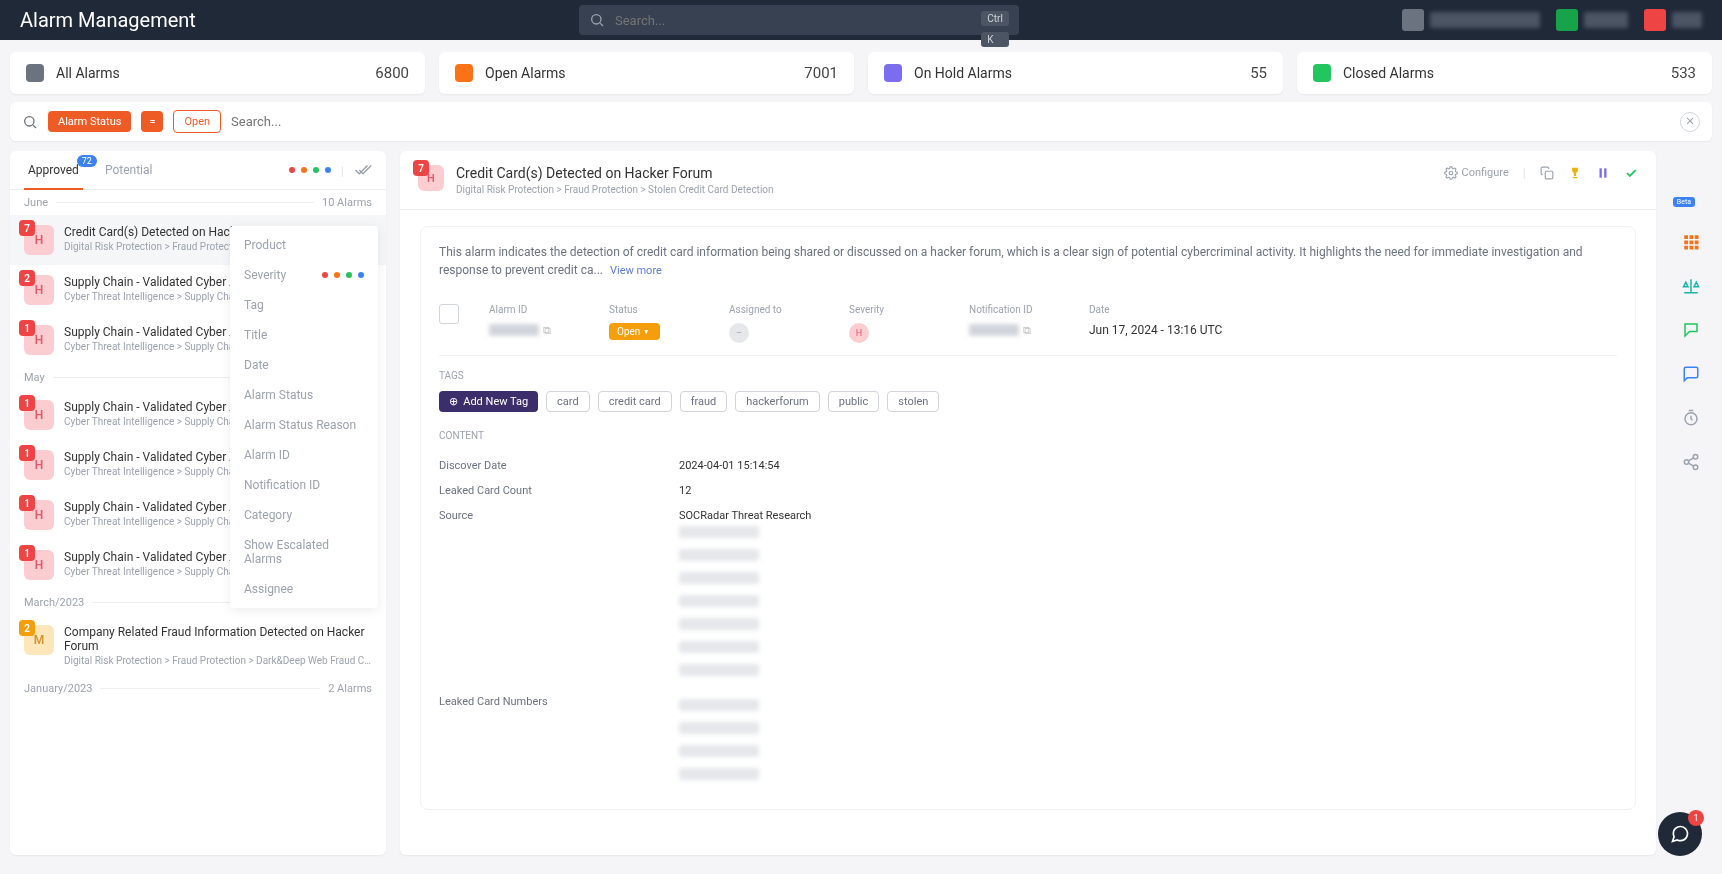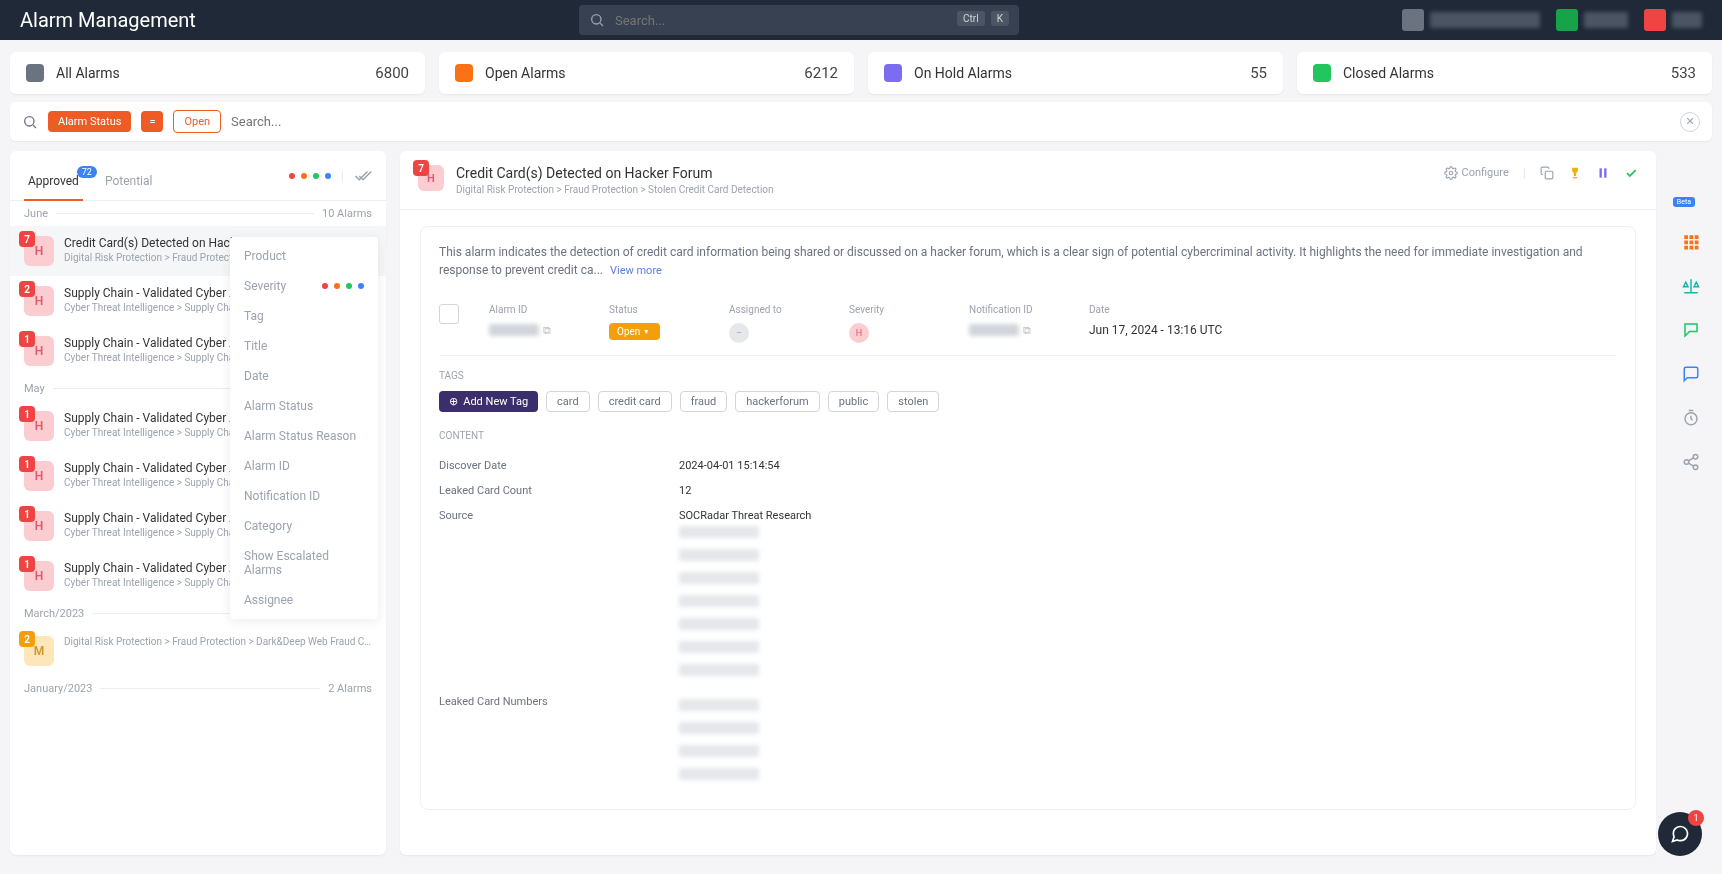--- a/index.html
+++ b/index.html
@@ -2,21 +2,21 @@
 <html><head>
 <meta charset="utf-8">
 <style>
 * { margin:0; padding:0; box-sizing:border-box; font-family:-apple-system,BlinkMacSystemFont,"Segoe UI",Roboto,sans-serif; }
 body { background:#f5f5f7; color:#333; font-size:13px; overflow:hidden;}
 .topbar { height:40px; background:#1f2937; display:flex; align-items:center; padding:0 20px; color:#fff;}
 .topbar-title { font-size:20px; font-weight:400;}
 .topbar-search { margin-left:auto; margin-right:auto; position:relative; width:440px;}
 .topbar-search input { width:100%; height:30px; background:#374151; border:none; border-radius:4px; color:#ccc; padding:0 36px 0 36px; font-size:13px;}
 .topbar-search .sicon { position:absolute; left:10px; top:7px; color:#9ca3af;}
-.kbd { position:absolute; right:10px; top:6px; display:flex; gap:6px;}
+.kbd { position:absolute; right:10px; top:6px; display:flex; gap:6px;flex-direction:column;}
 .kbd span { background:#4b5563; color:#d1d5db; font-size:10px; padding:2px 6px; border-radius:3px;}
 .topbar-right { display:flex; gap:16px; align-items:center;}
 .topbar-right .blur { background:#4b5563; height:16px; border-radius:2px; filter:blur(2px);}
 .avatar-sq { width:22px; height:22px; background:#6b7280; border-radius:3px;}
 .avatar-sq.green { background:#16a34a;}
 .avatar-sq.orange { background:#ef4444;}
 
 .stats-row { display:flex; gap:14px; padding:12px 10px 8px;}
 .stat-card { flex:1; background:#fff; border-radius:6px; box-shadow:0 1px 2px rgba(0,0,0,.06); padding:12px 16px; display:flex; align-items:center; gap:12px;}
 .stat-square { width:18px; height:18px; border-radius:4px;}
@@ -29,21 +29,21 @@
 .chip { padding:4px 10px; border-radius:4px; font-size:11px; cursor:pointer;}
 .chip-solid { background:#ef5b25; color:#fff;}
 .chip-eq { background:#ef5b25; color:#fff; padding:4px 8px;}
 .chip-outline { border:1px solid #ef5b25; color:#ef5b25;}
 .filter-input { border:none; flex:1; font-size:13px; outline:none; color:#6b7280;}
 .clear-btn { width:20px; height:20px; border-radius:50%; border:1px solid #d1d5db; display:flex; align-items:center; justify-content:center; color:#9ca3af; cursor:pointer; font-size:11px;}
 
 .main-area { display:flex; gap:14px; padding:0 10px 10px; height:calc(100vh - 160px);}
 .sidebar-list { width:376px; background:#fff; border-radius:6px; box-shadow:0 1px 2px rgba(0,0,0,.06); display:flex; flex-direction:column; overflow:hidden;}
 .list-tabs { display:flex; align-items:center; padding:0 14px; border-bottom:1px solid #eee; position:relative;}
-.tab { padding:12px 4px; margin-right:18px; font-size:12px; color:#9ca3af; cursor:pointer; position:relative;margin-top:11px;}
+.tab { padding:12px 4px; margin-right:18px; font-size:12px; color:#9ca3af; cursor:pointer; position:relative;}
 .tab.active { color:#333;}
 .tab.active::after { content:''; position:absolute; bottom:-1px; left:0; right:0; height:2px; background:#ef5b25;}
 .tab-badge { position:absolute; top:4px; right:-14px; background:#3b82f6; color:#fff; font-size:9px; padding:1px 5px; border-radius:8px;}
 .tabs-right { margin-left:auto; display:flex; align-items:center; gap:10px; color:#9ca3af;}
 .sev-dots { display:flex; gap:6px;}
 .sev-dots span { width:6px; height:6px; border-radius:50%;}
 .d-red{background:#ef4444;}.d-or{background:#f97316;}.d-gr{background:#22c55e;}.d-bl{background:#3b82f6;}
 .checks-icon{cursor:pointer;}
 .list-body { flex:1; overflow-y:auto; position:relative;}
 .list-section { padding:6px 14px; color:#9ca3af; font-size:11px; display:flex; align-items:center;text-align:center;}
@@ -150,21 +150,21 @@
 
 <div class="stats-row" id="stats-row">
     <div class="stat-card">
       <span class="stat-square sq-gray"></span>
       <span class="stat-label">All Alarms</span>
       <span class="stat-count">6800</span>
     </div>
     <div class="stat-card">
       <span class="stat-square sq-orange"></span>
       <span class="stat-label">Open Alarms</span>
-      <span class="stat-count">6212</span>
+      <span class="stat-count">7001</span>
     </div>
     <div class="stat-card">
       <span class="stat-square sq-purple"></span>
       <span class="stat-label">On Hold Alarms</span>
       <span class="stat-count">55</span>
     </div>
     <div class="stat-card">
       <span class="stat-square sq-green"></span>
       <span class="stat-label">Closed Alarms</span>
       <span class="stat-count">533</span>
@@ -285,20 +285,21 @@
         <div class="list-section">
           <span>March/2023</span>
           <span class="line"></span>
           <span class="cnt">2 Alarms</span>
         </div>
         <div class="alarm-item ">
         <div class="item-badge bM">
           <span class="item-count cY">2</span>M
         </div>
         <div class="item-text">
+          <div class="item-title">Company Related Fraud Information Detected on Hacker Forum</div>
           <div class="item-path">Digital Risk Protection &gt; Fraud Protection &gt; Dark&amp;Deep Web Fraud Content</div>
         </div>
       </div>
         <div class="list-section">
           <span>January/2023</span>
           <span class="line"></span>
           <span class="cnt">2 Alarms</span>
         </div>
         <div class="filter-dropdown" id="filter-dd">
           <div>Product</div>

